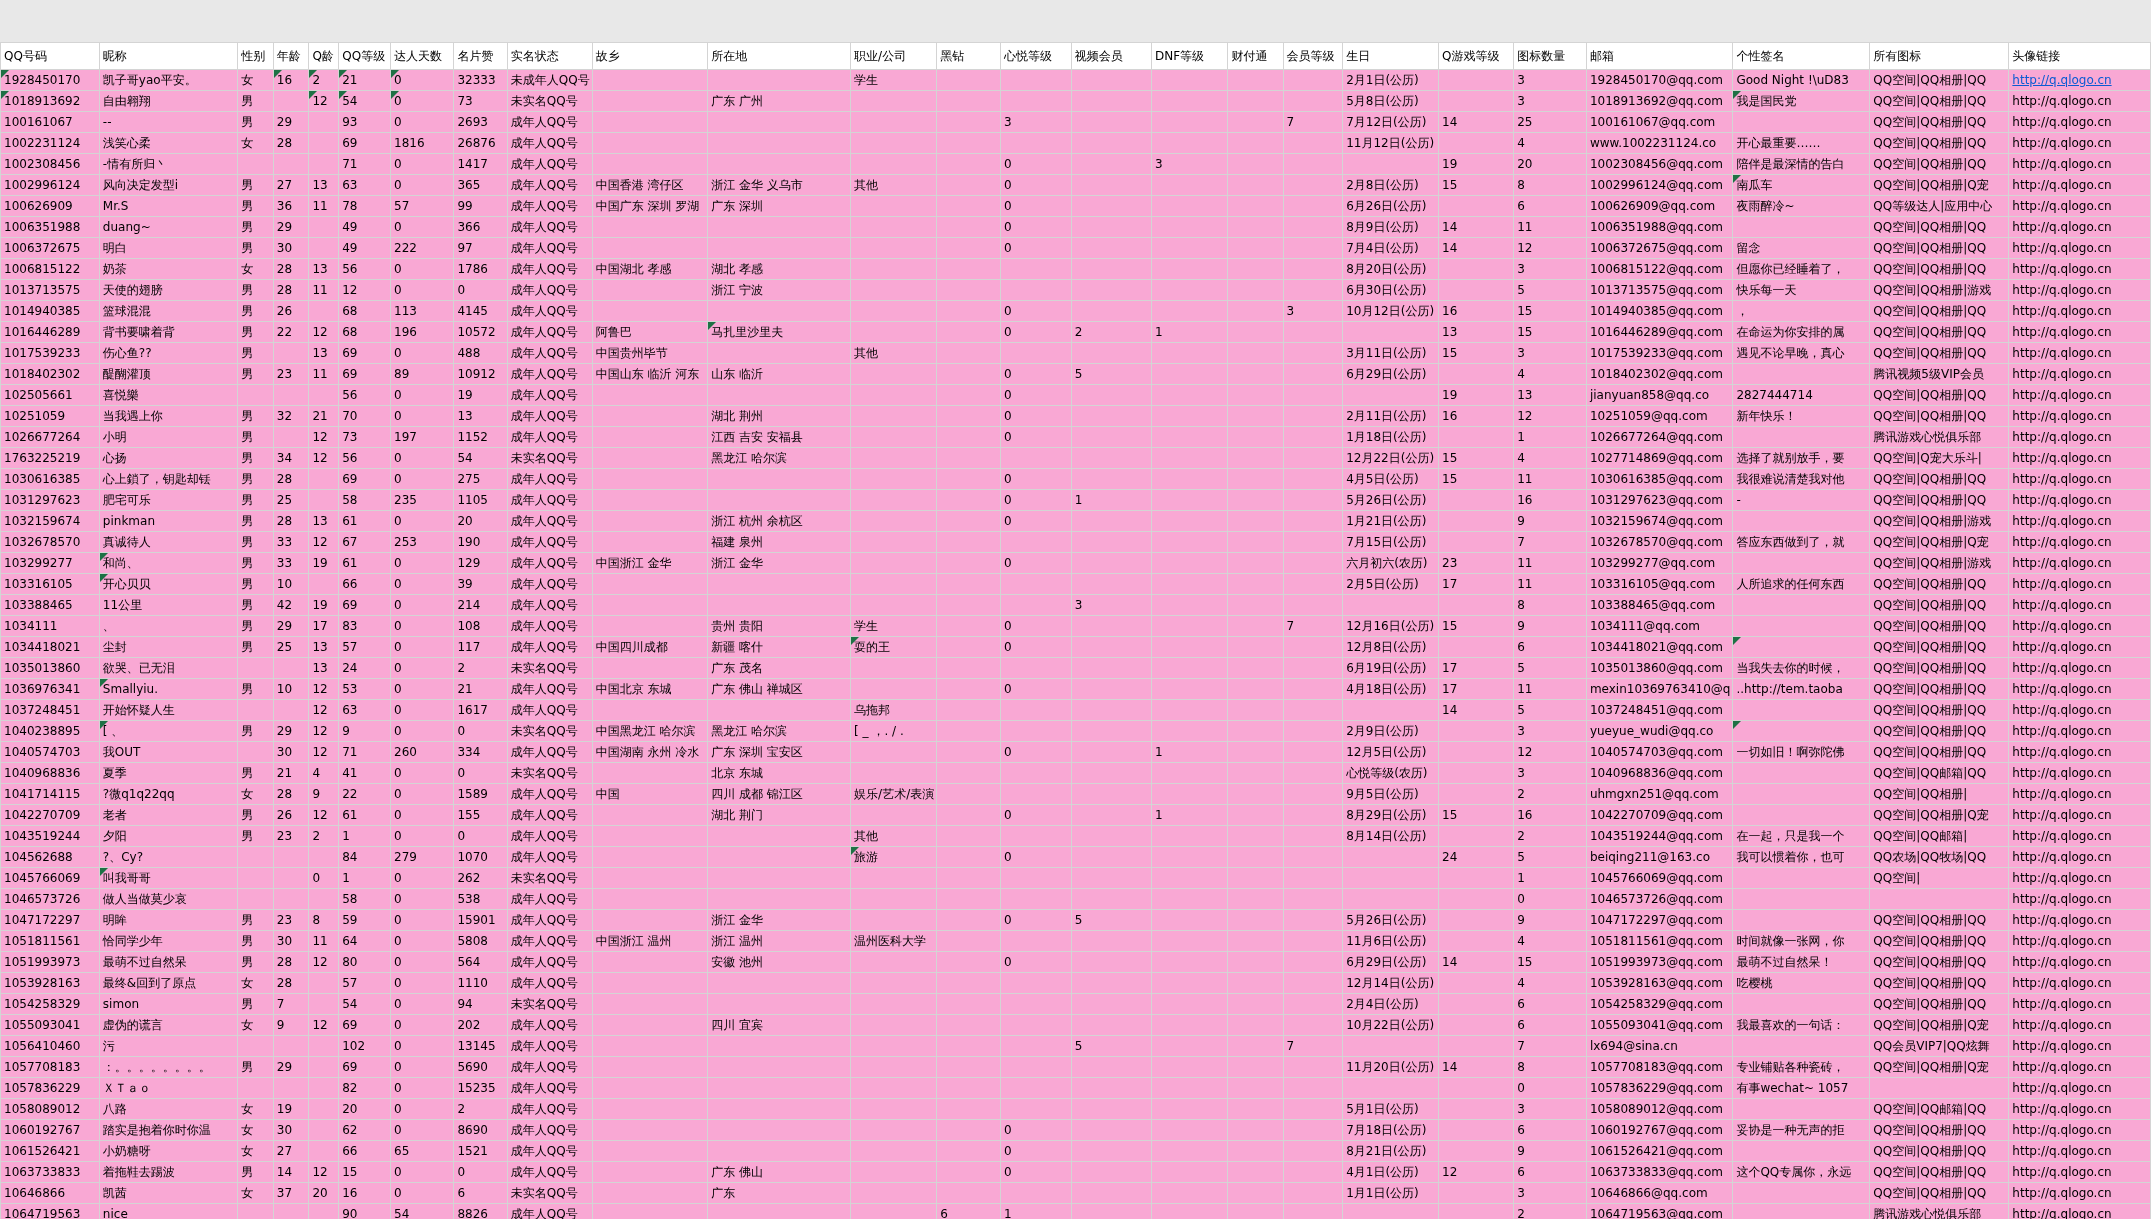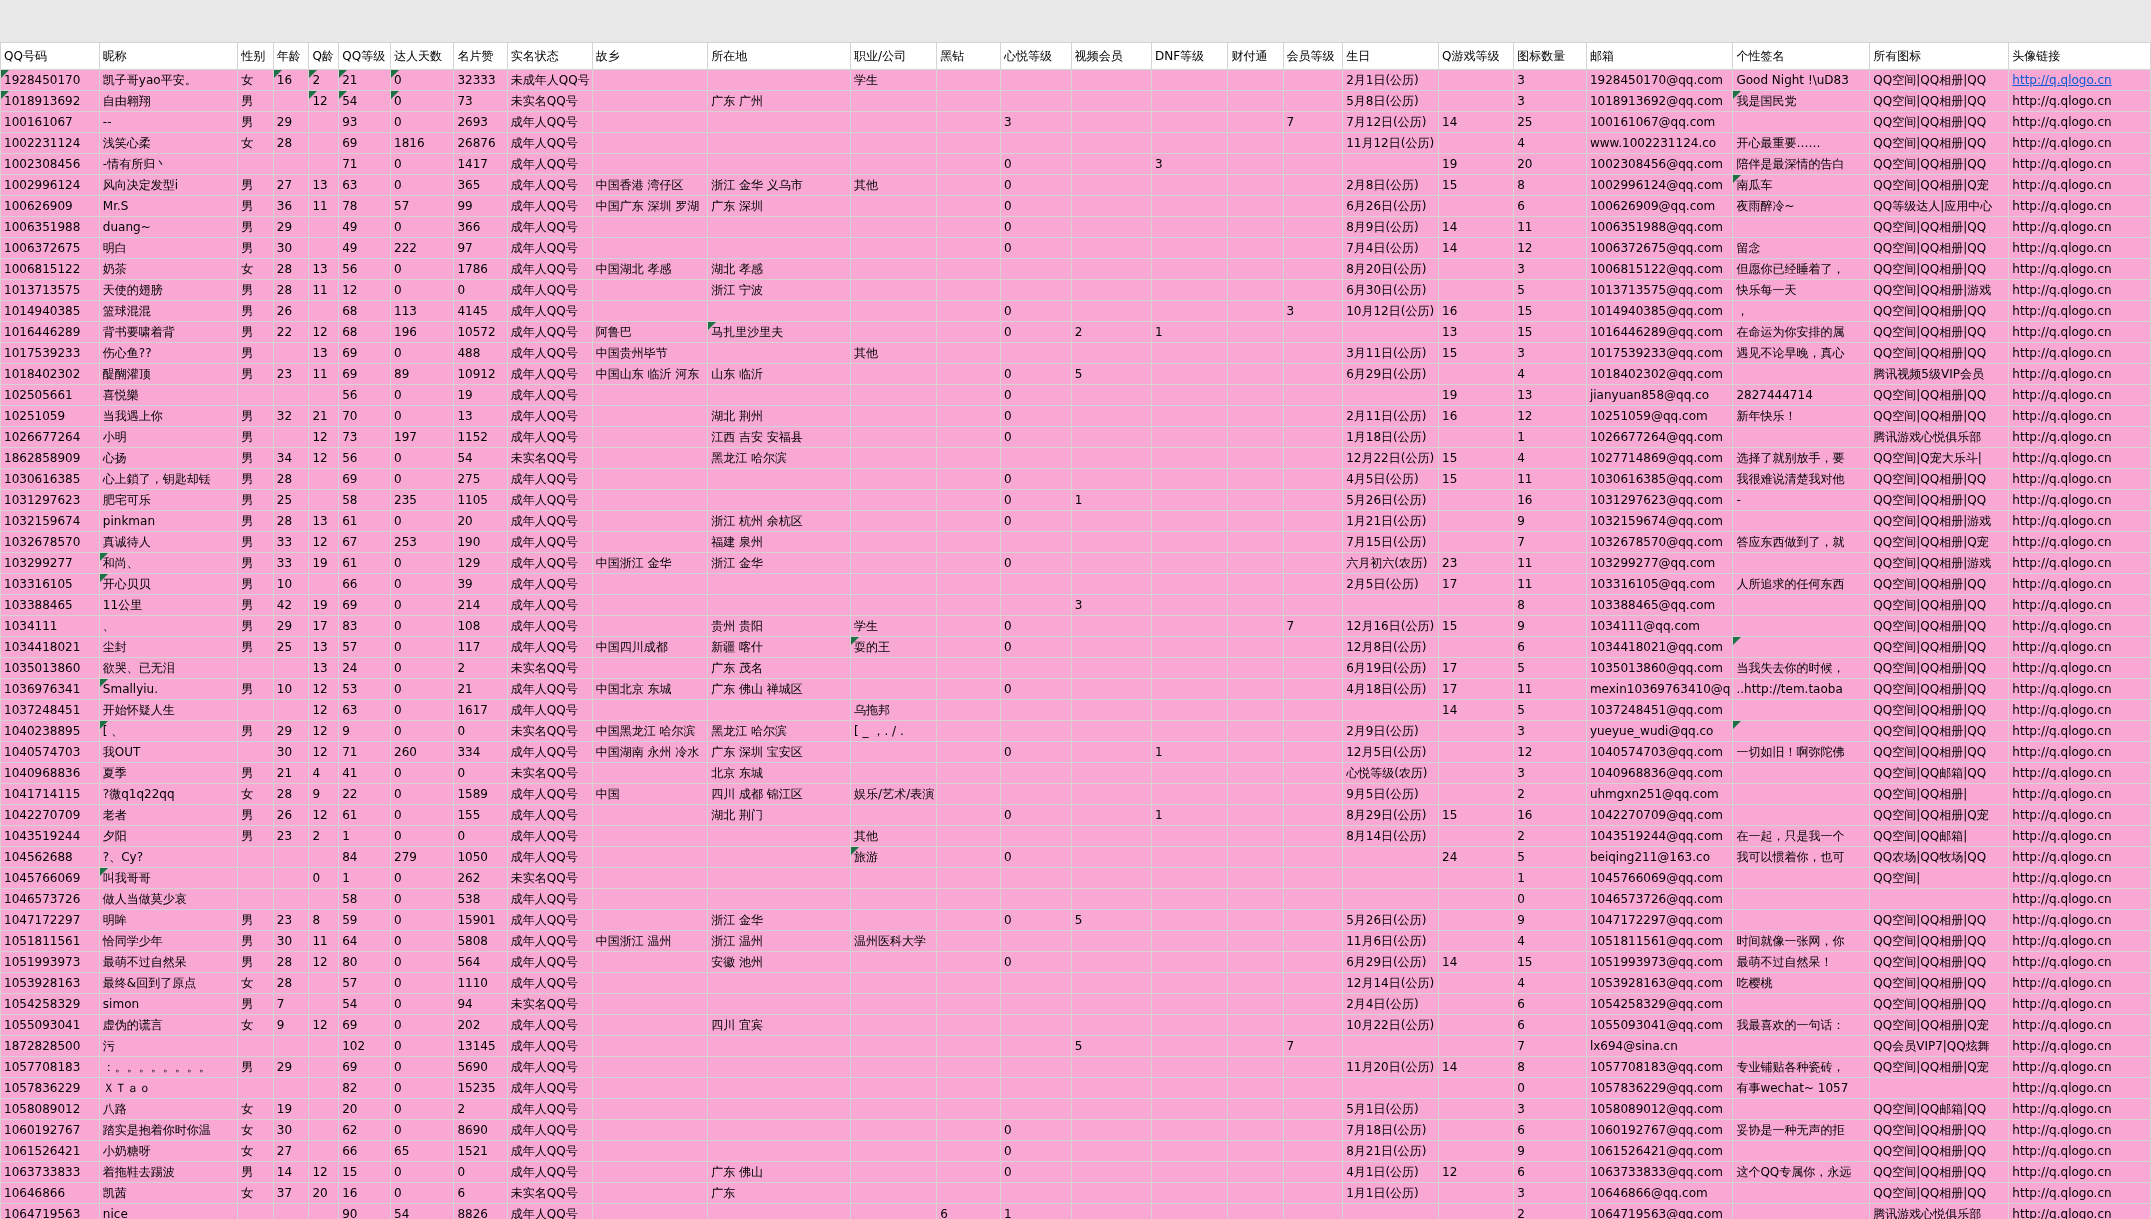--- a/index.html
+++ b/index.html
@@ -571,21 +571,21 @@
           <td></td>
           <td>1月18日(公历)</td>
           <td></td>
           <td>1</td>
           <td>1026677264@qq.com</td>
           <td></td>
           <td>腾讯游戏心悦俱乐部</td>
           <td><span>http://q.qlogo.cn</span></td>
         </tr>
         <tr>
-          <td>1862858909</td>
+          <td>1763225219</td>
           <td>心扬</td>
           <td>男</td>
           <td>34</td>
           <td>12</td>
           <td>56</td>
           <td>0</td>
           <td>54</td>
           <td>未实名QQ号</td>
           <td></td>
           <td>黑龙江 哈尔滨</td>
@@ -1091,21 +1091,21 @@
           <td><span>http://q.qlogo.cn</span></td>
         </tr>
         <tr>
           <td>104562688</td>
           <td>?、Cy?</td>
           <td></td>
           <td></td>
           <td></td>
           <td>84</td>
           <td>279</td>
-          <td>1050</td>
+          <td>1070</td>
           <td>成年人QQ号</td>
           <td></td>
           <td></td>
           <td class="g"> 旅游</td>
           <td></td>
           <td>0</td>
           <td></td>
           <td></td>
           <td></td>
           <td></td>
@@ -1327,21 +1327,21 @@
           <td></td>
           <td>10月22日(公历)</td>
           <td></td>
           <td>6</td>
           <td>1055093041@qq.com</td>
           <td>我最喜欢的一句话：</td>
           <td>QQ空间|QQ相册|Q宠</td>
           <td><span>http://q.qlogo.cn</span></td>
         </tr>
         <tr>
-          <td>1872828500</td>
+          <td>1056410460</td>
           <td>污</td>
           <td></td>
           <td></td>
           <td></td>
           <td>102</td>
           <td>0</td>
           <td>13145</td>
           <td>成年人QQ号</td>
           <td></td>
           <td></td>

